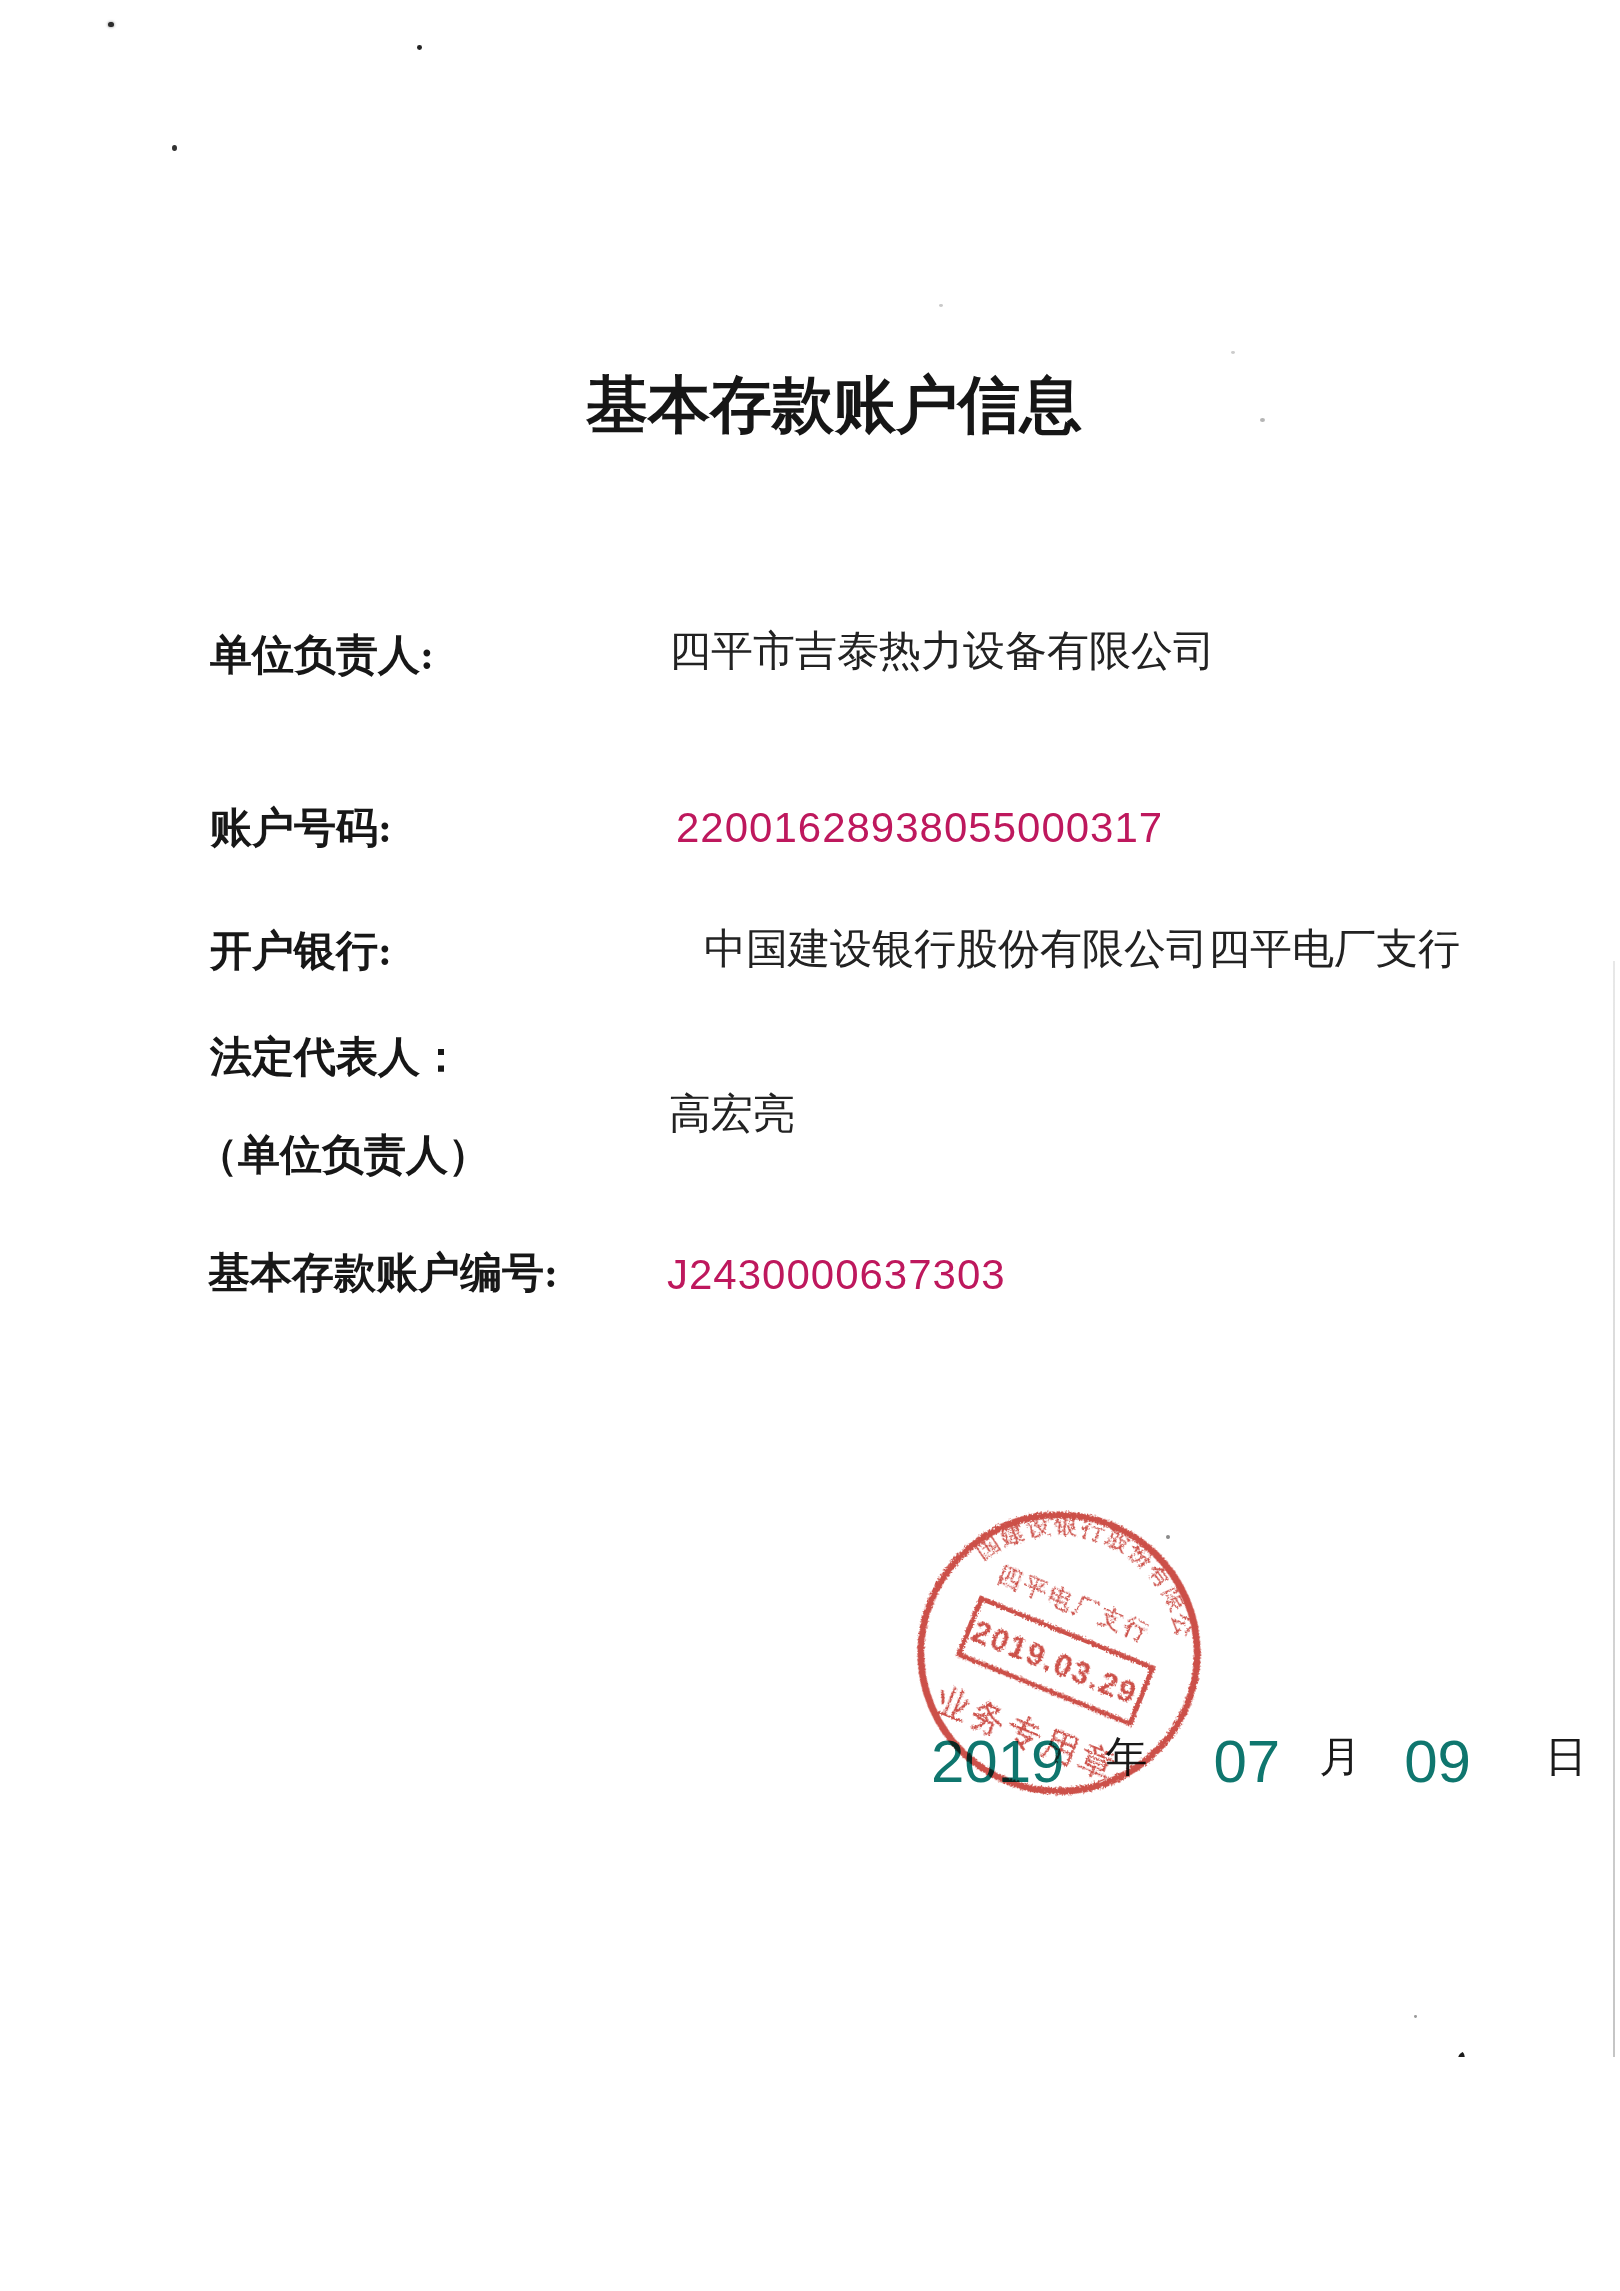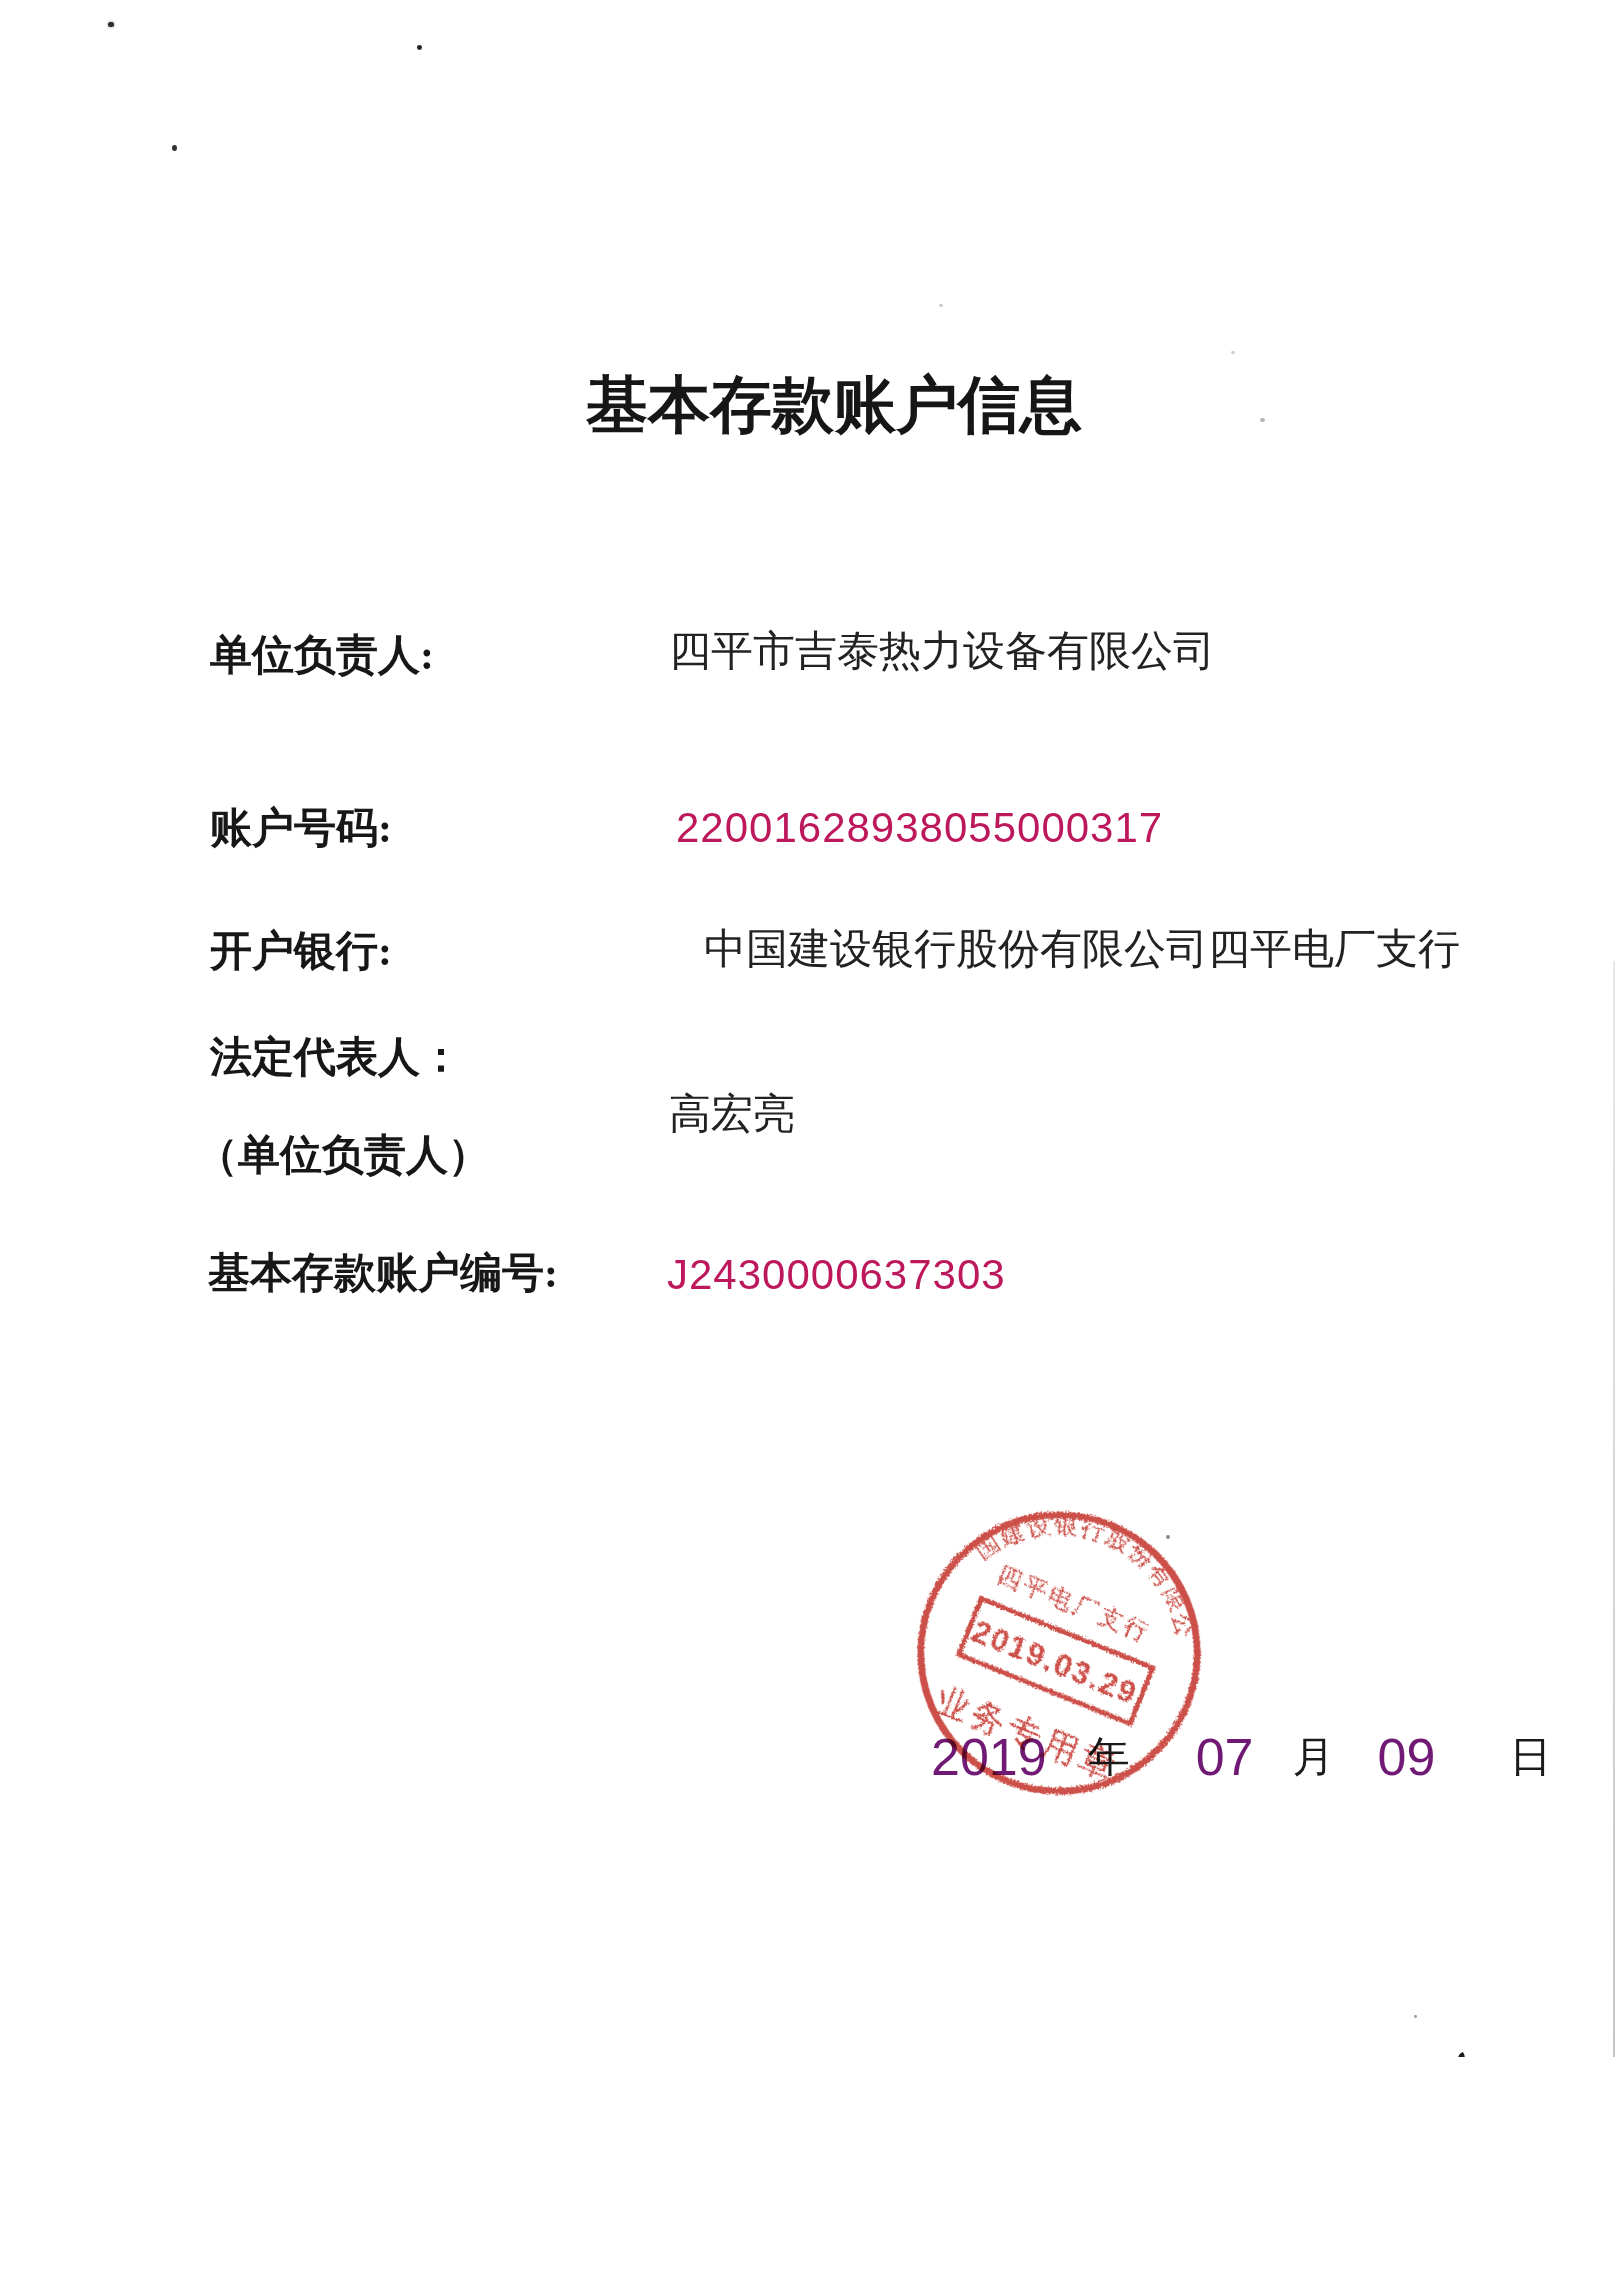--- a/index.html
+++ b/index.html
@@ -40,21 +40,21 @@
   #lbl-legal-rep{left:210px;top:1029px;}
   #lbl-legal-rep2{left:196px;top:1127px;text-align:center;}
   #val-legal-rep{left:669px;top:1086px;}
 
   #lbl-basic-no{left:208px;top:1245px;}
   #val-basic-no{left:667px;top:1251px;}
 
   
   #date-line{left:931px;top:1727px;font-size:0;}
   #date-line span{display:inline-block;vertical-align:top;}
-  .d-num{font-family:"Liberation Sans", sans-serif;font-size:52px;color:#701a75;}
+  .d-num{font-family:"Liberation Sans", sans-serif;font-size:60px;color:#0f766e;}
   .d-cjk{font-size:42px;color:#1a1a1a;padding-top:2px;}
   #d-year-unit{margin-left:41px;}
   #d-month{margin-left:66px;}
   #d-month-unit{margin-left:39px;}
   #d-day{margin-left:43px;}
   #d-day-unit{margin-left:74px;}
 
   
   #stamp{
     left:913px;top:1507px;width:292px;height:292px;

